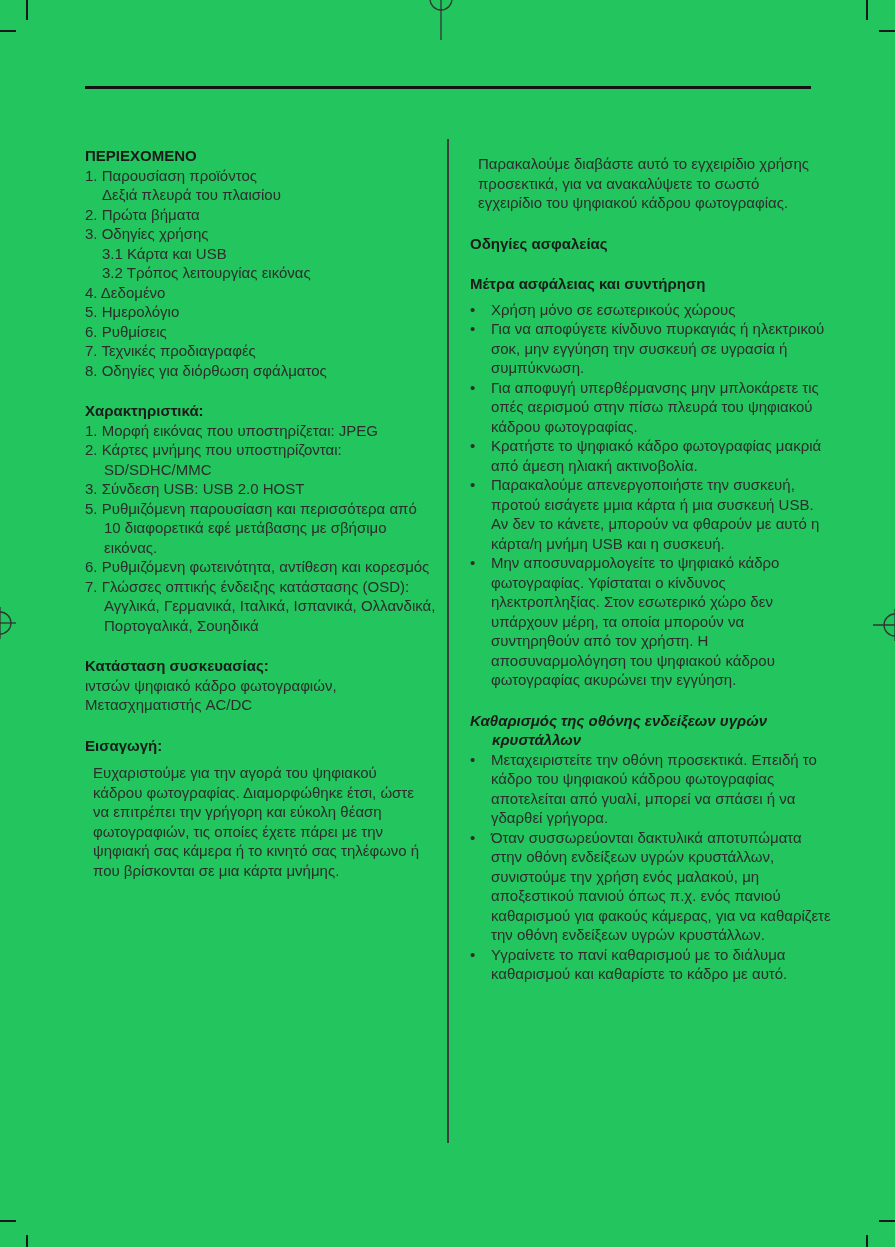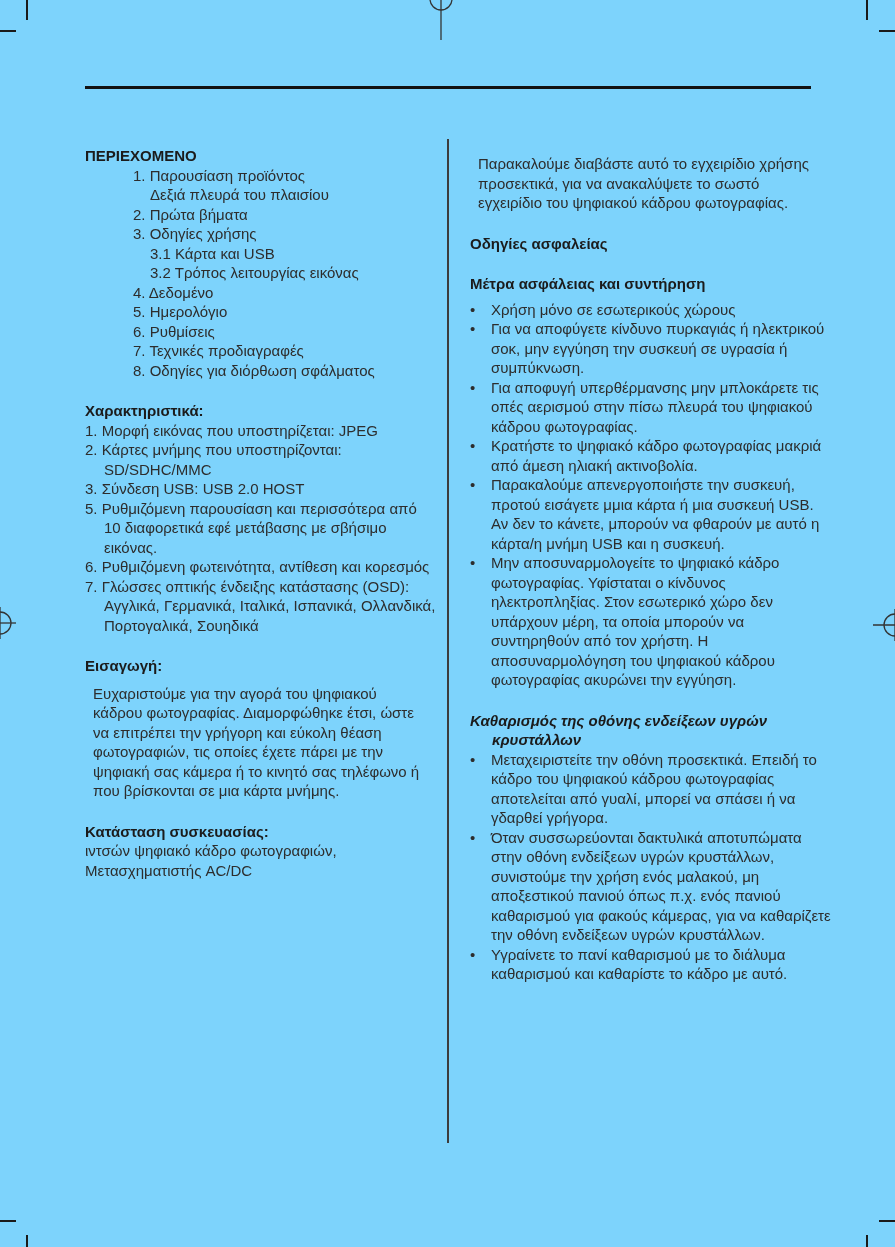--- a/index.html
+++ b/index.html
@@ -1,19 +1,19 @@
 <!DOCTYPE html>
 <html><head>
 <meta charset="utf-8">
 <style>
   html,body { margin:0; padding:0; background:#ffffff; }
   .page {
     position:relative;
     width:895px; height:1247px;
-    background:#7dd3fc;
+    background:#22c55e;
     overflow:hidden;
     font-family:"Liberation Sans", sans-serif;
     color:#2d2d2d;
     font-size:15px;
     line-height:19.5px;
   }
   
   .mark { position:absolute; background:#1a1a1a; }
   .cm-tl-v { left:26px;  top:0;      width:2px;  height:20px; }
   .cm-tl-h { left:0;     top:30px;   width:16px; height:2px;  }
@@ -29,21 +29,21 @@
   .reg-right  { left:873px; top:607px; }
   
   .top-rule { position:absolute; left:85px; top:86px; width:726px; height:3px; background:#121212; }
   .col-divider { position:absolute; left:447px; top:139px; width:2px; height:1004px; background:#3c3c3c; }
   
   .col { position:absolute; top:146px; }
   .col-left  { left:85px;  width:352px; }
   .col-right { left:470px; width:364px; }
   .heading { font-weight:bold; color:#1b1b1b; }
   .section { margin-bottom:21px; }
-  .toc-line { white-space:nowrap;margin-left:48px; }
+  .toc-line { white-space:nowrap; }
   .toc-line.indent { padding-left:17px; }
   .num-item { padding-left:19px; text-indent:-19px; }
   .hang2 { padding-left:22px; text-indent:-22px;font-style:italic; }
   .bullet-item { display:flex; }
   .bullet-item .marker { flex:none; width:21px; }
   .bullet-item .btext { flex:1; }
   .para { margin:8px; }
   .gap-sm { height:6px; }
 </style>
 </head>
@@ -100,28 +100,28 @@
       <div class="heading">Χαρακτηριστικά:</div>
       <div class="num-item">1. Μορφή εικόνας που υποστηρίζεται: JPEG</div>
       <div class="num-item">2. Κάρτες μνήμης που υποστηρίζονται: SD/SDHC/MMC</div>
       <div class="num-item">3. Σύνδεση USB: USB 2.0 HOST</div>
       <div class="num-item">5. Ρυθμιζόμενη παρουσίαση και περισσότερα από 10 διαφορετικά εφέ μετάβασης με σβήσιμο εικόνας.</div>
       <div class="num-item">6. Ρυθμιζόμενη φωτεινότητα, αντίθεση και κορεσμός</div>
       <div class="num-item">7. Γλώσσες οπτικής ένδειξης κατάστασης (OSD): Αγγλικά, Γερμανικά, Ιταλικά, Ισπανικά, Ολλανδικά, Πορτογαλικά, Σουηδικά</div>
     </div>
 
     <div class="section">
-      <div class="heading">Εισαγωγή:</div>
-      <p class="para">Ευχαριστούμε για την αγορά του ψηφιακού κάδρου φωτογραφίας. Διαμορφώθηκε έτσι, ώστε να επιτρέπει την γρήγορη και εύκολη θέαση φωτογραφιών, τις οποίες έχετε πάρει με την ψηφιακή σας κάμερα ή το κινητό σας τηλέφωνο ή που βρίσκονται σε μια κάρτα μνήμης.</p>
+      <div class="heading">Κατάσταση συσκευασίας:</div>
+      <div>ιντσών ψηφιακό κάδρο φωτογραφιών,</div>
+      <div>Μετασχηματιστής AC/DC</div>
     </div>
 
     <div class="section">
-      <div class="heading">Κατάσταση συσκευασίας:</div>
-      <div>ιντσών ψηφιακό κάδρο φωτογραφιών,</div>
-      <div>Μετασχηματιστής AC/DC</div>
+      <div class="heading">Εισαγωγή:</div>
+      <p class="para">Ευχαριστούμε για την αγορά του ψηφιακού κάδρου φωτογραφίας. Διαμορφώθηκε έτσι, ώστε να επιτρέπει την γρήγορη και εύκολη θέαση φωτογραφιών, τις οποίες έχετε πάρει με την ψηφιακή σας κάμερα ή το κινητό σας τηλέφωνο ή που βρίσκονται σε μια κάρτα μνήμης.</p>
     </div>
 
   </div>
 
   <div class="col col-right">
 
     <div class="section">
       <p class="para">Παρακαλούμε διαβάστε αυτό το εγχειρίδιο χρήσης προσεκτικά, για να ανακαλύψετε το σωστό εγχειρίδιο του ψηφιακού κάδρου φωτογραφίας.</p>
     </div>
 

